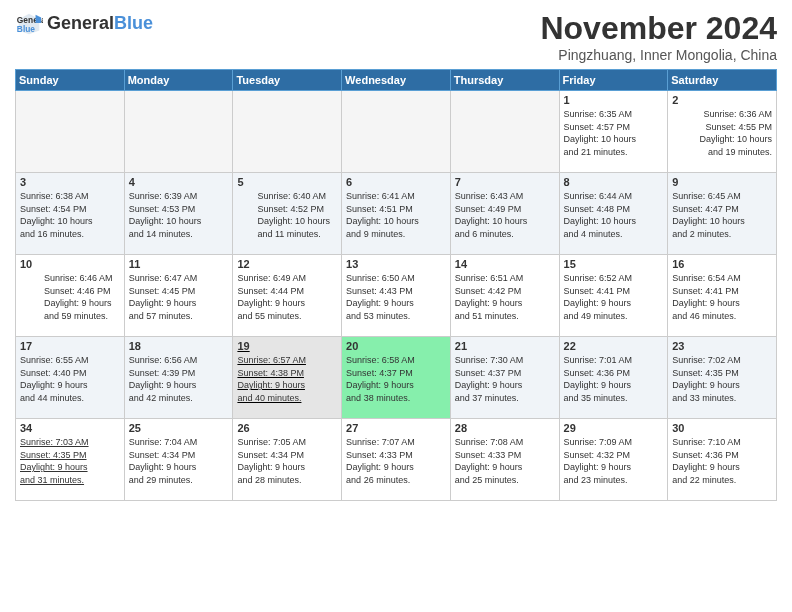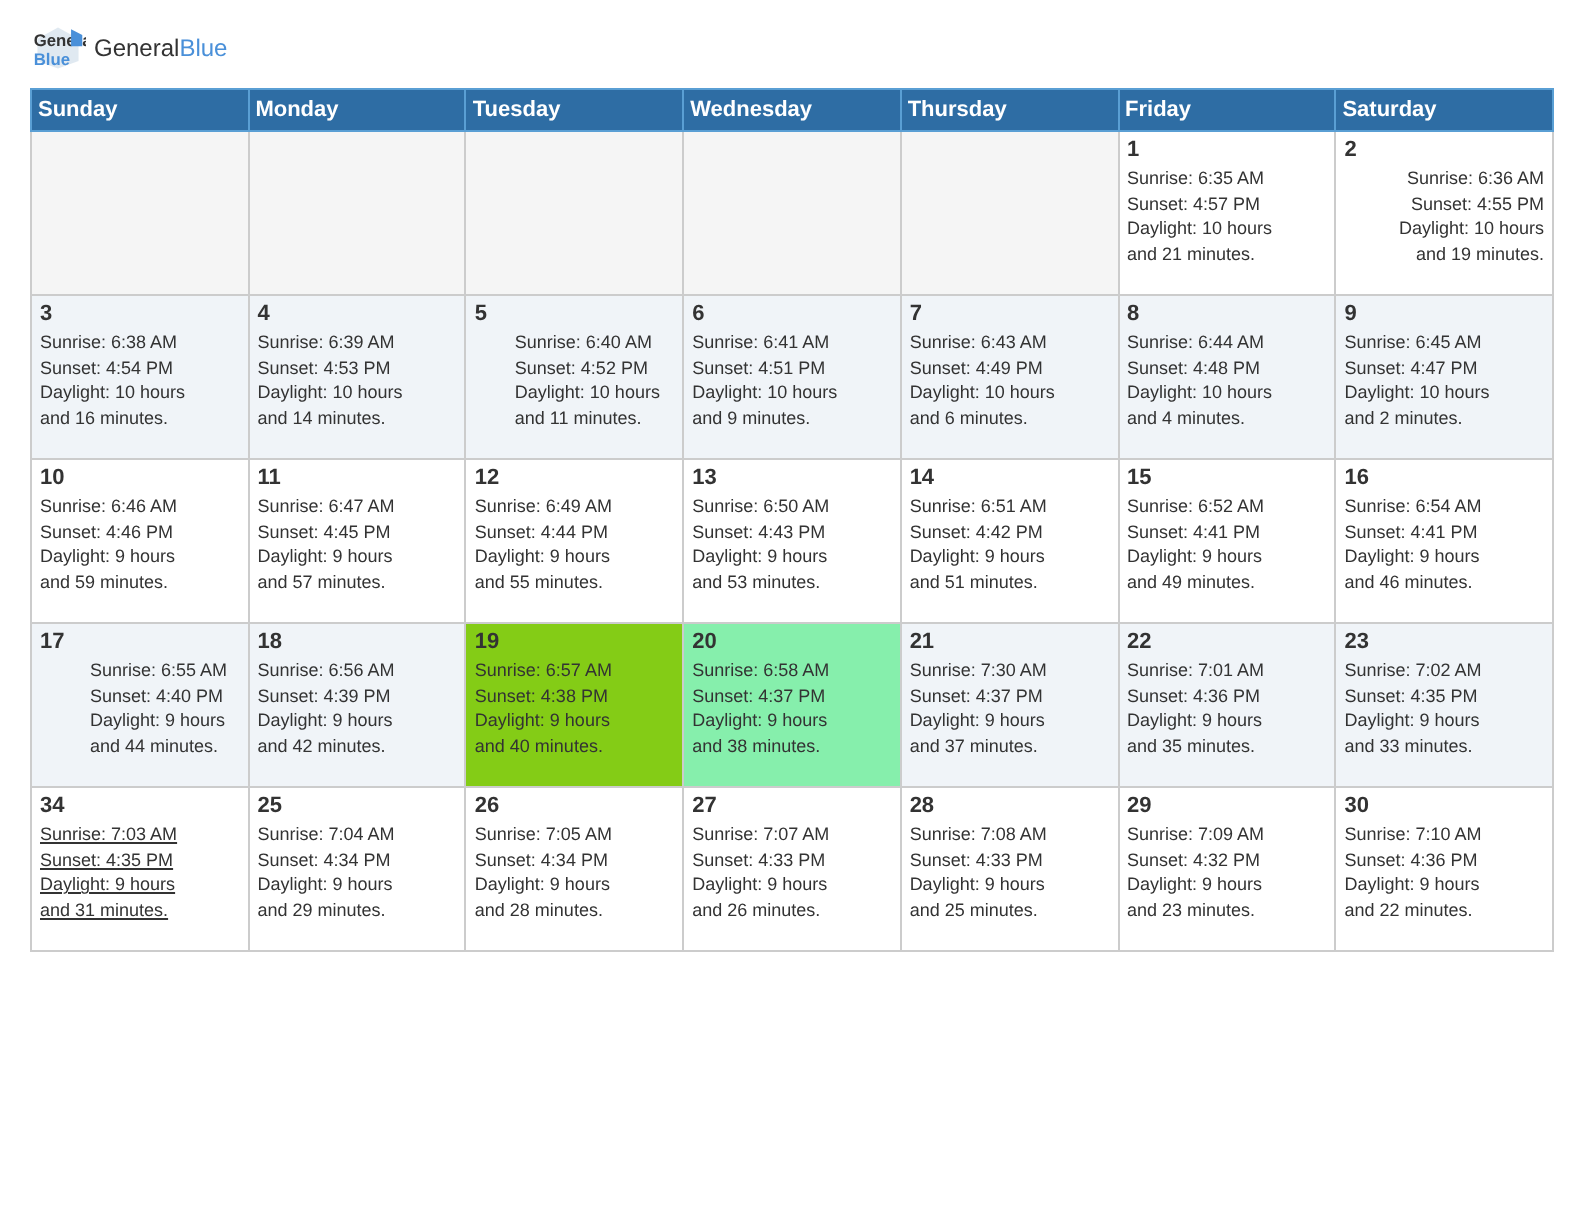--- a/index.html
+++ b/index.html
@@ -90,24 +90,28 @@
   <div class="header">
     <div class="logo">
       <svg class="logo-icon" viewBox="0 0 30 30">
         <rect x="0" y="0" width="30" height="30" fill="none"></rect>
         <polygon points="15,4 26,10 26,22 15,26 4,22 4,10" fill="#2e6da4" opacity="0.15"></polygon>
         <text x="2" y="14" font-size="9" font-weight="bold" fill="#333">General</text>
         <text x="2" y="24" font-size="9" font-weight="bold" fill="#4a90d9">Blue</text>
         <polygon points="22,5 28,8 28,14 22,14" fill="#4a90d9"></polygon>
       </svg>
       <div>
-        <div style="font-size:12px;font-weight:normal;line-height:1.2;">
+        <div style="font-size:18px;font-weight:bold;line-height:1.2;">
           <span style="color:#333;">General</span><span style="color:#4a90d9;">Blue</span>
         </div>
       </div>
+    </div>
+    <div class="title-block">
+      <div class="month-title">November 2024</div>
+      <div class="location">Pingzhuang, Inner Mongolia, China</div>
     </div>
   </div>
 
   <table class="calendar">
     <thead>
       <tr>
       <th>Sunday</th>
           <th>Monday</th>
           <th>Tuesday</th>
           <th>Wednesday</th>
@@ -185,21 +189,21 @@
             <span class="day-num">9</span>
             <div class="day-info" style="white-space: pre-line;">Sunrise: 6:45 AM
 Sunset: 4:47 PM
 Daylight: 10 hours
 and 2 minutes.</div>
           </td>
         </tr>
         <tr>
           <td>
             <span class="day-num">10</span>
-            <div class="day-info" style="white-space: pre-line;">Sunrise: 6:46 AM
+            <div class="day-info" style="white-space: pre-line; margin-left: 24px;">Sunrise: 6:46 AM
 Sunset: 4:46 PM
 Daylight: 9 hours
 and 59 minutes.</div>
           </td>
           <td>
             <span class="day-num">11</span>
             <div class="day-info" style="white-space: pre-line;">Sunrise: 6:47 AM
 Sunset: 4:45 PM
 Daylight: 9 hours
 and 57 minutes.</div>
@@ -236,33 +240,33 @@
             <span class="day-num">16</span>
             <div class="day-info" style="white-space: pre-line;">Sunrise: 6:54 AM
 Sunset: 4:41 PM
 Daylight: 9 hours
 and 46 minutes.</div>
           </td>
         </tr>
         <tr>
           <td style="background: rgb(240, 244, 248);">
             <span class="day-num">17</span>
-            <div class="day-info" style="white-space: pre-line; margin-left: 25px;">Sunrise: 6:55 AM
+            <div class="day-info" style="white-space: pre-line;">Sunrise: 6:55 AM
 Sunset: 4:40 PM
 Daylight: 9 hours
 and 44 minutes.</div>
           </td>
           <td style="background: rgb(240, 244, 248);">
             <span class="day-num">18</span>
             <div class="day-info" style="white-space: pre-line;">Sunrise: 6:56 AM
 Sunset: 4:39 PM
 Daylight: 9 hours
 and 42 minutes.</div>
           </td>
-          <td style="background: #84cc16;">
+          <td style="background: #e5e5e5; text-decoration: underline;">
             <span class="day-num">19</span>
             <div class="day-info" style="white-space: pre-line;">Sunrise: 6:57 AM
 Sunset: 4:38 PM
 Daylight: 9 hours
 and 40 minutes.</div>
           </td>
           <td style="background: #86efac;">
             <span class="day-num">20</span>
             <div class="day-info" style="white-space: pre-line;">Sunrise: 6:58 AM
 Sunset: 4:37 PM

